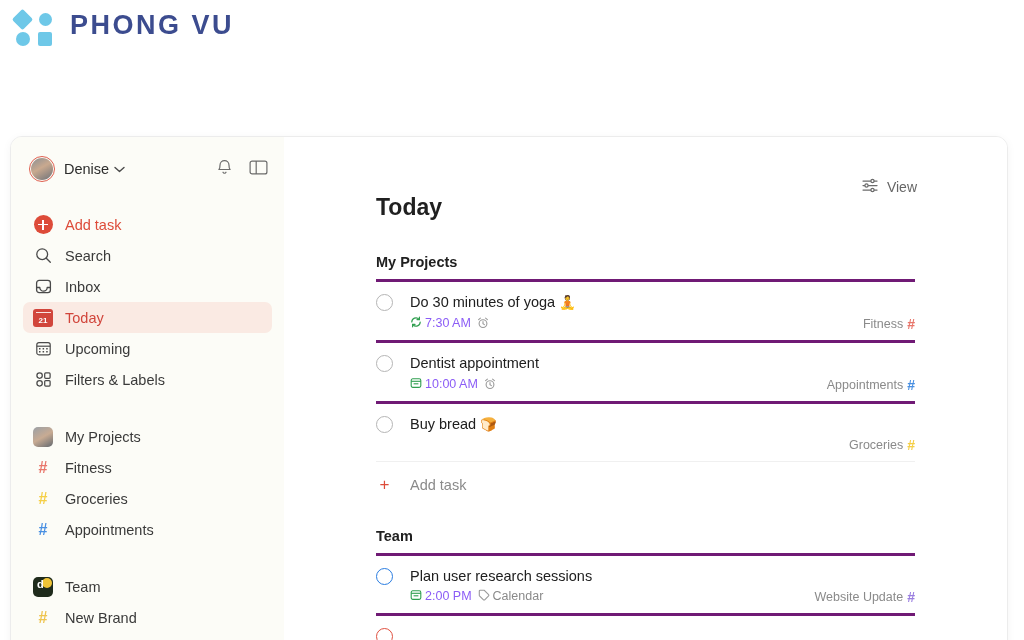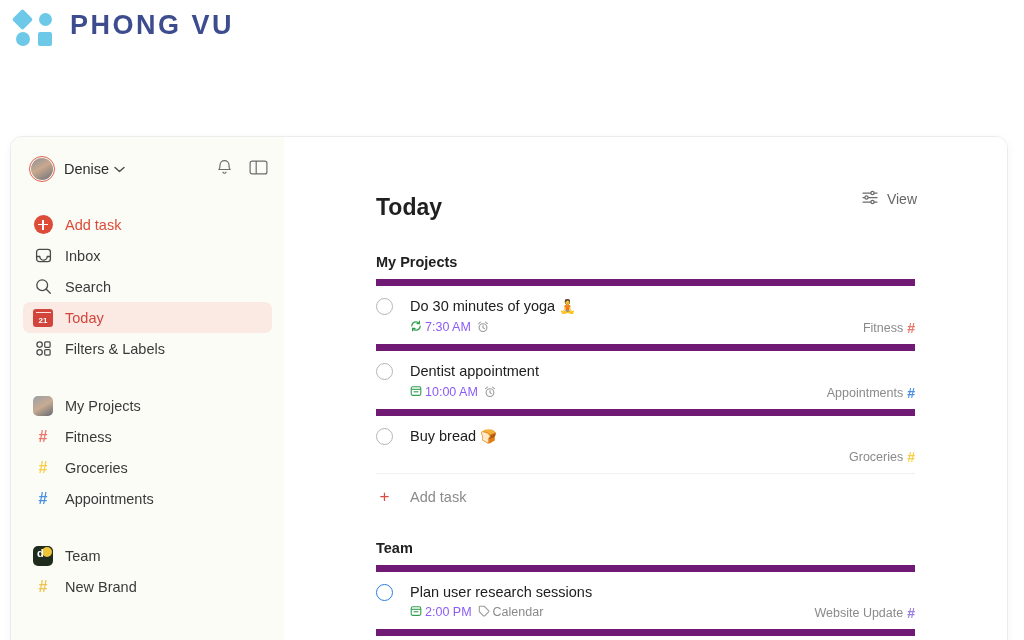--- a/index.html
+++ b/index.html
@@ -138,33 +138,33 @@
   }
   .hash { font-size: 16px; font-weight: bold; line-height: 1; }
 
   
   .main {
     flex: 1; background: #ffffff;
     padding: 30px 0 0 0; position: relative; overflow: hidden;
   }
   .main-inner { padding: 0 92px 0 92px; }
   .view-btn {
-    position: absolute; right: 90px; top: 52px;
+    position: absolute; right: 90px; top: 40px;
     display: flex; align-items: center; gap: 8px;
     color: #666666; font-size: 14px;
   }
   .page-title {
     font-size: 23px; font-weight: bold; color: #202020; margin-top: 27px;
   }
   .section-title {
     font-size: 14.5px; font-weight: bold; color: #202020;
     margin-top: 33px; margin-bottom: 9px;
   }
   .task {
-    border-top: 7px solid #701a75;
+    border-top: 3px solid #701a75;
     padding: 11px 0 9px 0; position: relative;
     display: flex; align-items: flex-start;
   }
   .cbox {
     width: 17px; height: 17px; border-radius: 50%;
     border: 1.5px solid #b5b5b5; flex: 0 0 17px; margin-top: 1px;
   }
   .cbox.blue { border-color: #2a7de1; }
   .cbox.red { border-color: #e0503f; }
   .task-body { margin-left: 17px; flex: 1; }
@@ -238,44 +238,61 @@
       <div class="sb-item addtask">
         <span class="sb-ico">
             <span class="plus-circle"></span>
           </span>
         <span>Add task</span>
       </div>
 
       <div class="sb-item">
         <span class="sb-ico">
           <svg width="17" height="17" viewBox="0 0 17 17" fill="none">
+              <circle cx="7.2" cy="7.2" r="5.4" stroke="#4a4a4a" stroke-width="1.3"></circle>
+              <path d="M11.3 11.3l4 4" stroke="#4a4a4a" stroke-width="1.3" stroke-linecap="round"></path>
+            </svg>
+        </span>
+        <span>Search</span>
+      </div>
+
+      <div class="sb-item">
+        <span class="sb-ico">
+          <svg width="17" height="17" viewBox="0 0 17 17" fill="none">
               <rect x="1.6" y="2.4" width="13.8" height="12.2" rx="2.6" stroke="#4a4a4a" stroke-width="1.3"></rect>
               <path d="M1.6 9.5h3.2a3.7 3.7 0 007.4 0h3.2" stroke="#4a4a4a" stroke-width="1.3" stroke-linejoin="round"></path>
             </svg>
         </span>
         <span>Inbox</span>
       </div>
 
+      <div class="sb-item active">
+        <span class="sb-ico">
+          <span class="cal-today">21</span>
+        </span>
+        <span>Today</span>
+      </div>
+
       <div class="sb-item">
         <span class="sb-ico">
           <svg width="17" height="17" viewBox="0 0 17 17" fill="none">
-              <circle cx="7.2" cy="7.2" r="5.4" stroke="#4a4a4a" stroke-width="1.3"></circle>
-              <path d="M11.3 11.3l4 4" stroke="#4a4a4a" stroke-width="1.3" stroke-linecap="round"></path>
+              <rect x="1.8" y="2.6" width="13.4" height="12.2" rx="2.1" stroke="#4a4a4a" stroke-width="1.2"></rect>
+              <path d="M1.8 6.2h13.4" stroke="#4a4a4a" stroke-width="1.2"></path>
+              <g fill="#4a4a4a">
+                <rect x="4" y="8" width="1.5" height="1.5"></rect>
+                <rect x="7.6" y="8" width="1.5" height="1.5"></rect>
+                <rect x="11.2" y="8" width="1.5" height="1.5"></rect>
+                <rect x="4" y="11" width="1.5" height="1.5"></rect>
+                <rect x="7.6" y="11" width="1.5" height="1.5"></rect>
+                <rect x="11.2" y="11" width="1.5" height="1.5"></rect>
+              </g>
             </svg>
         </span>
-        <span>Search</span>
-      </div>
-
-      <div class="sb-item active">
-        <span class="sb-ico">
-          <span class="cal-today">21</span>
-        </span>
-        <span>Today</span>
-      </div>
-
+        <span>Upcoming</span>
+      </div>
 
       <div class="sb-item">
         <span class="sb-ico">
           <svg width="17" height="17" viewBox="0 0 17 17" fill="none" stroke="#4a4a4a" stroke-width="1.25">
               <circle cx="4.6" cy="4.6" r="2.7"></circle>
               <rect x="9.7" y="1.9" width="5.4" height="5.4" rx="1"></rect>
               <circle cx="4.6" cy="12.3" r="2.7"></circle>
               <rect x="9.7" y="9.6" width="5.4" height="5.4" rx="1"></rect>
             </svg>
         </span>

